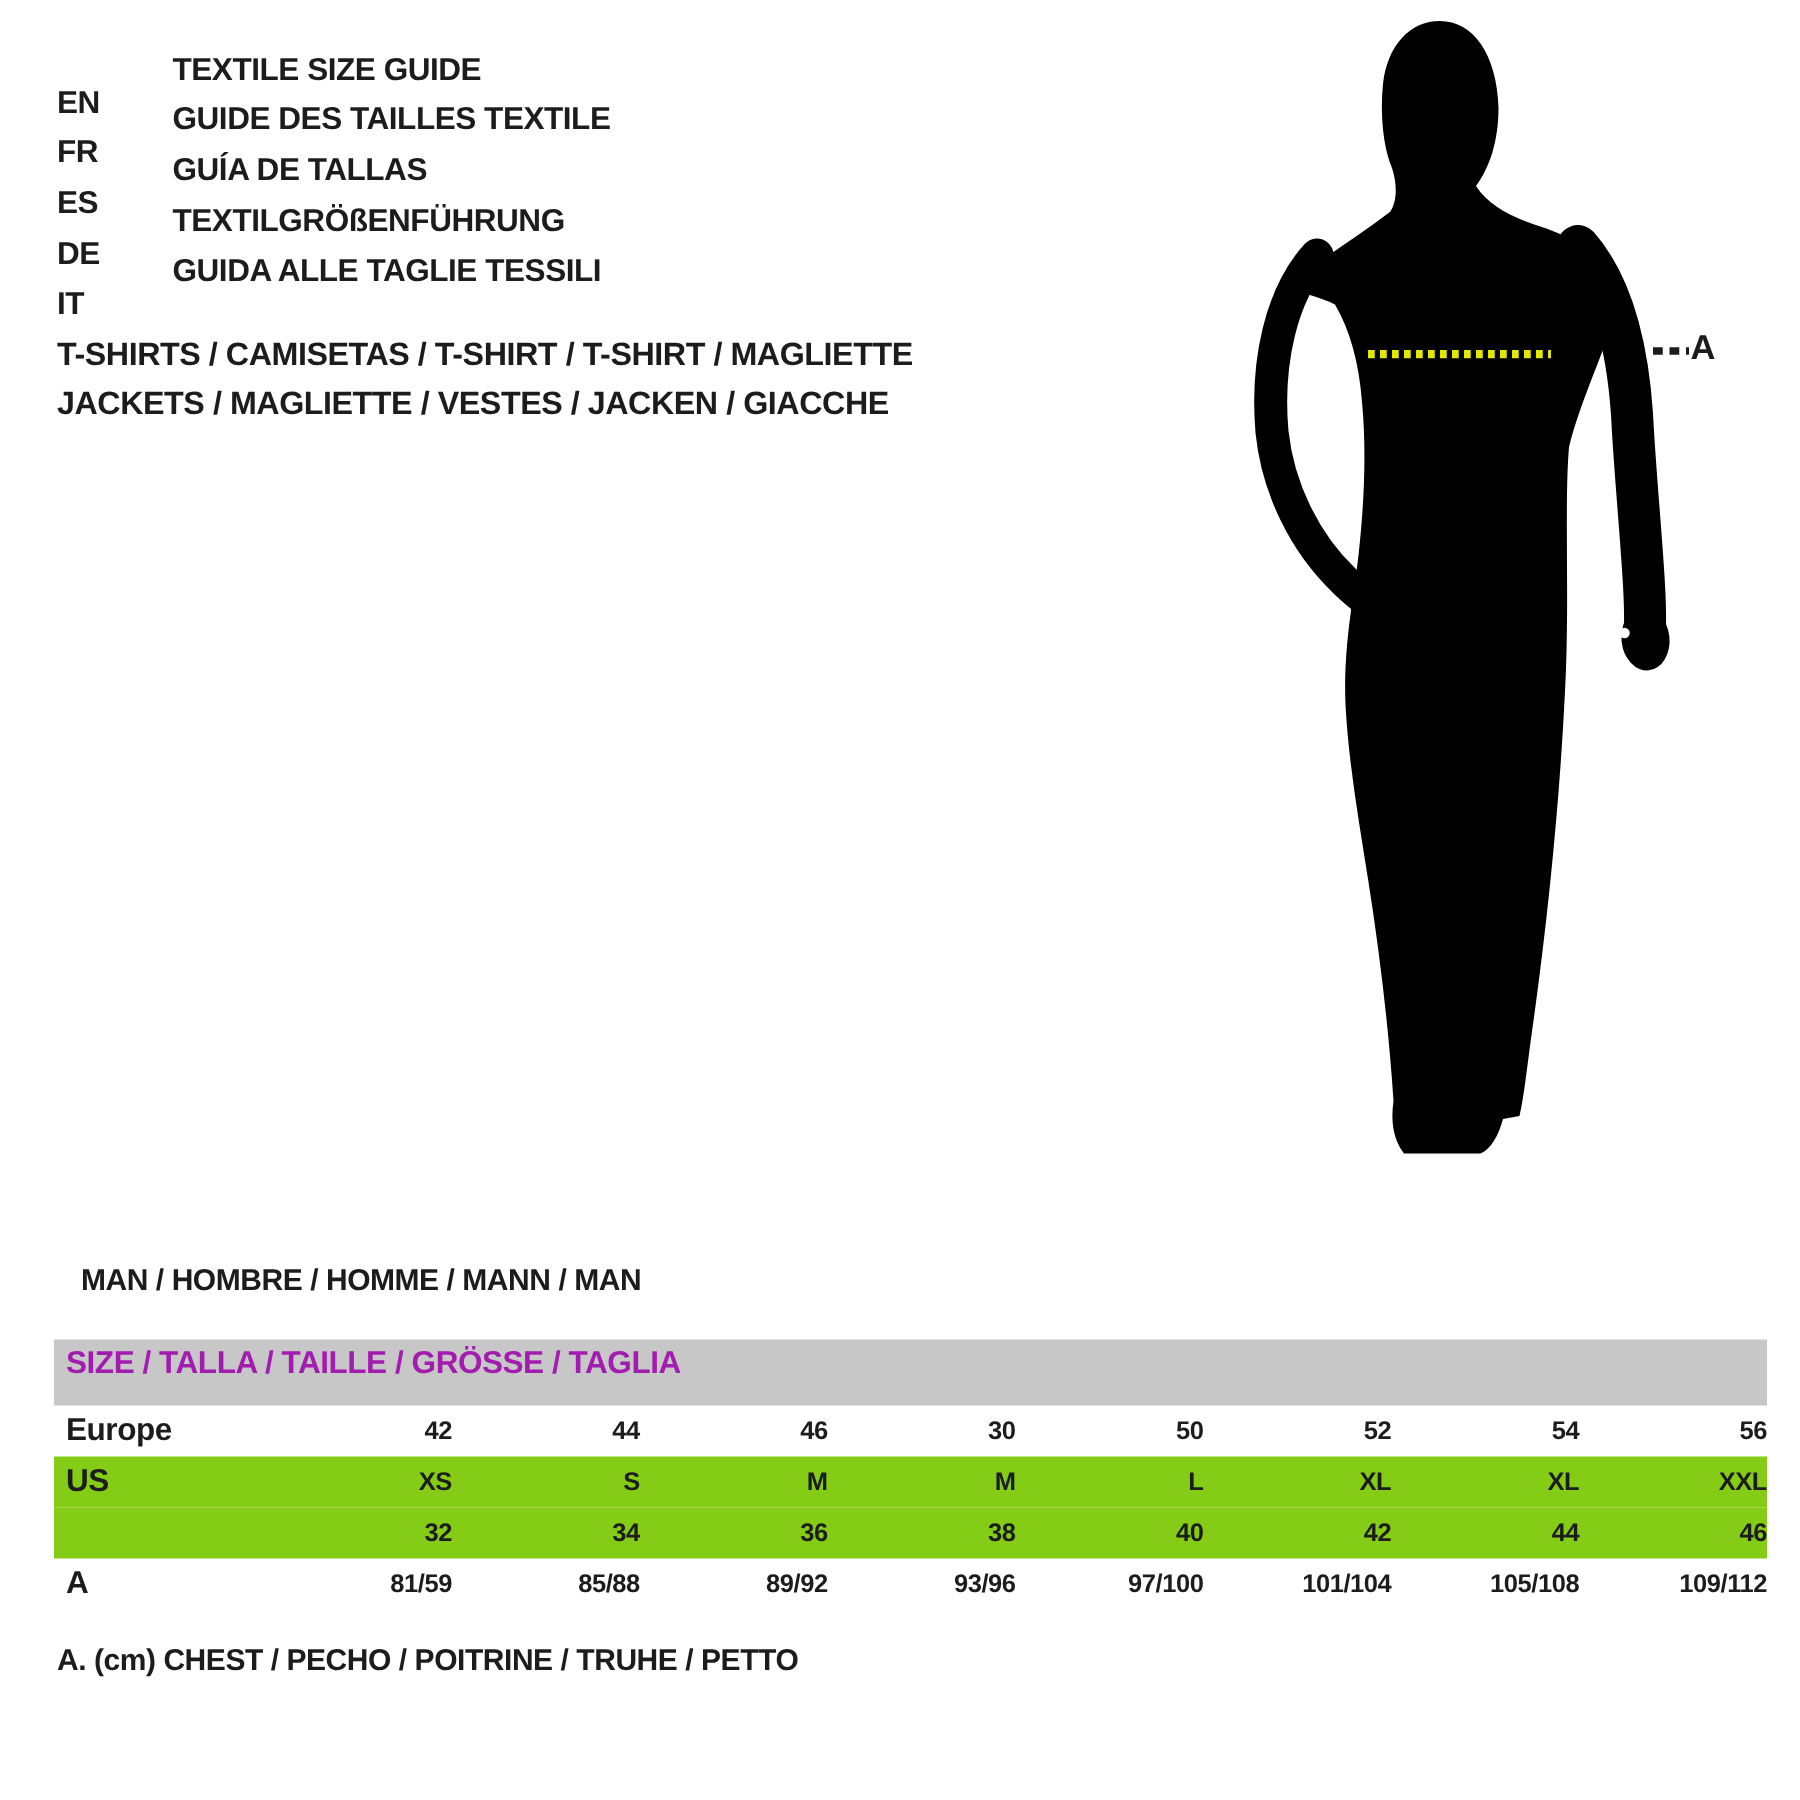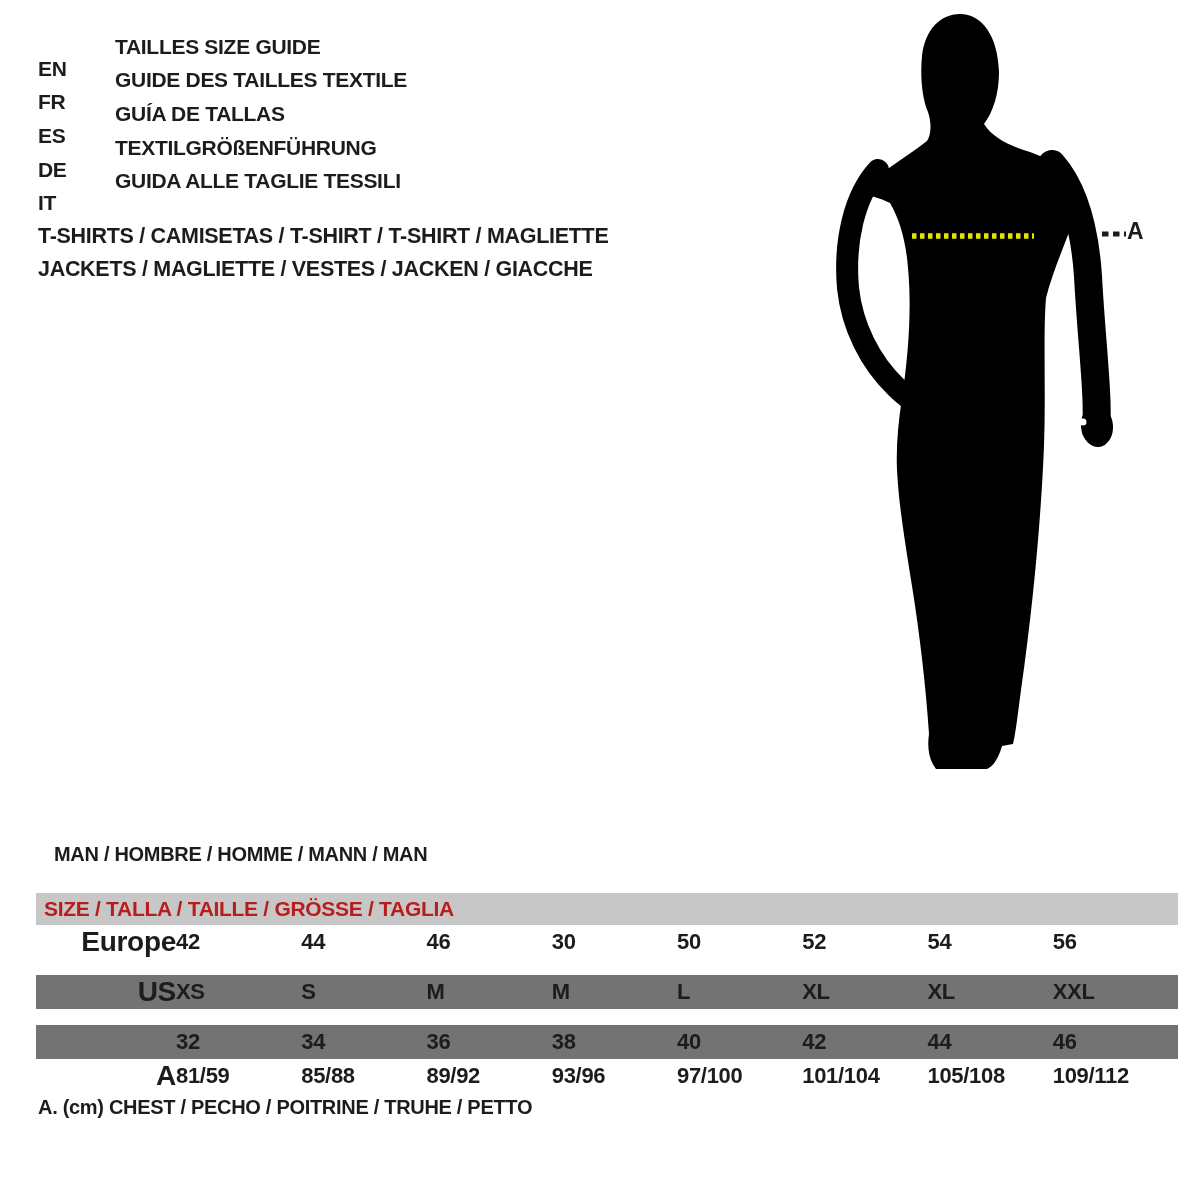--- a/index.html
+++ b/index.html
@@ -34,51 +34,51 @@
 
   
   .man-title {
     position:absolute; left:38px; top:843px;
     font-size:20px; font-weight:700; letter-spacing:-0.3px;margin-left:16px;
   }
 
   
   .size-table { position:absolute; left:36px; top:893px; width:1142px; }
   .t-header {
-    height:32px; line-height:32px; background:#c7c7c7; color:#b91c1c;
+    height:44px; line-height:32px; background:#c7c7c7; color:#a21caf;
     font-size:21px; font-weight:700; padding-left:8px; letter-spacing:-0.3px;
   }
   .t-row {
     display:grid; grid-template-columns:140px repeat(8, 1fr);
     height:34px; line-height:34px;
   }
-  .t-row.striped { background:#737373;margin-top:16px; }
+  .t-row.striped { background:#84cc16; }
   .t-label {
-    font-size:28px; font-weight:700; padding-left:8px;
-    text-align:right; letter-spacing:-0.3px;
+    font-size:21px; font-weight:700; padding-left:8px;
+    text-align:left; letter-spacing:-0.3px;
   }
   .t-cell {
-    font-size:22px; font-weight:700; text-align:left; letter-spacing:-0.3px;
+    font-size:17px; font-weight:700; text-align:right; letter-spacing:-0.3px;
   }
 
   
   .footnote {
     position:absolute; left:38px; top:1096px;
     font-size:20px; font-weight:700; letter-spacing:-0.3px;
   }
 </style>
 </head>
 <body>
 
 <div class="canvas">
 
   <div class="lang-block">
     <div class="lang-row">
       <span class="lang-code">EN</span>
-      <span class="lang-label">TAILLES SIZE GUIDE</span>
+      <span class="lang-label">TEXTILE SIZE GUIDE</span>
     </div>
     <div class="lang-row">
       <span class="lang-code">FR</span>
       <span class="lang-label">GUIDE DES TAILLES TEXTILE</span>
     </div>
     <div class="lang-row">
       <span class="lang-code">ES</span>
       <span class="lang-label">GUÍA DE TALLAS</span>
     </div>
     <div class="lang-row">

